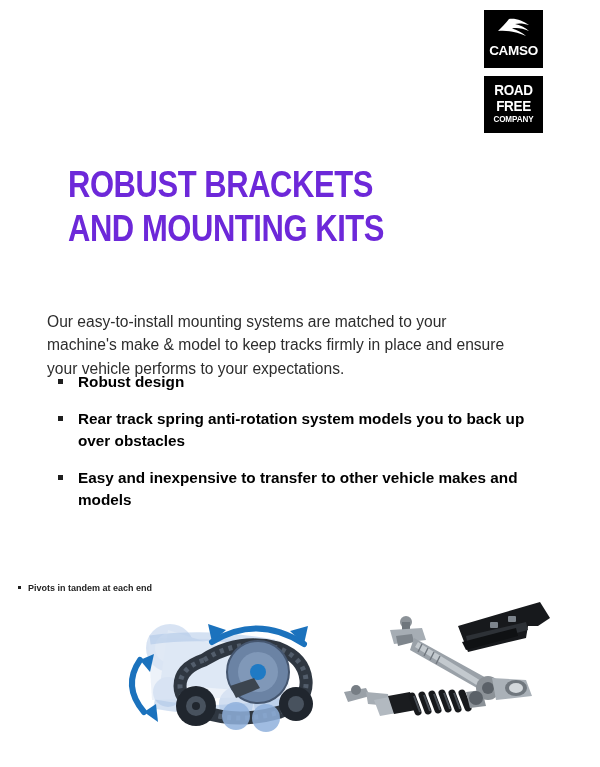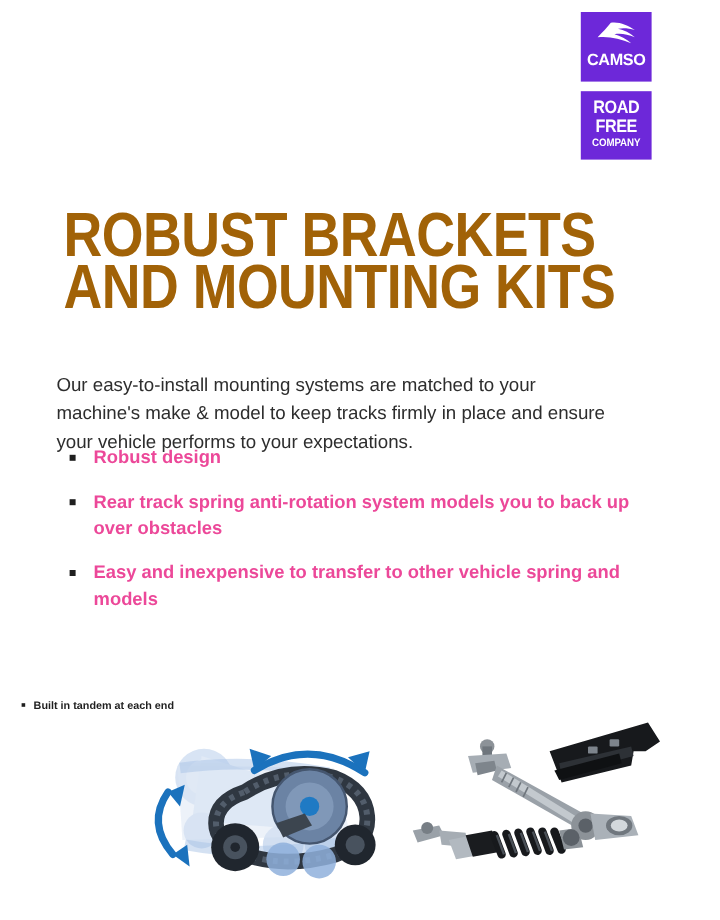--- a/index.html
+++ b/index.html
@@ -18,21 +18,21 @@
 
   
   .logo-stack {
     position: absolute;
     top: 10px;
     left: 484px;
     width: 60px;
   }
   .logo-box {
     width: 59px;
-    background: #6d28d9;
+    background: #000000;
     display: block;
     box-sizing: border-box;
   }
   .logo-camso {
     height: 58px;
     padding-top: 7px;
     text-align: center;
   }
   .camso-mark {
     display: block;
@@ -70,27 +70,27 @@
   .rf-3 {
     font-size: 9px;
     line-height: 11px;
     letter-spacing: -0.1px;
     margin-top: 1px;
   }
 
   
   .page-title {
     position: absolute;
-    left: 53px;
+    left: 68px;
     top: 139px;
     width: 460px;
-    color: #a16207;
+    color: #6d28d9;
     font-family: "Liberation Sans Narrow", "Liberation Sans", sans-serif;
     font-weight: bold;
-    font-size: 52px;
+    font-size: 36px;
     line-height: 44px;
     letter-spacing: -0.5px;
   }
   .page-title .tline {
     display: block;
     transform: scaleX(0.86);
     transform-origin: left center;
     white-space: nowrap;
   }
 
@@ -113,21 +113,21 @@
     top: 371px;
     width: 470px;
     margin: 0;
     padding: 0;
     list-style: none;
   }
   .feature-list li {
     position: relative;
     padding-left: 21px;
     margin-bottom: 15px;
-    color: #ec4899;
+    color: #000000;
     font-size: 15.3px;
     line-height: 22px;
     font-weight: bold;
   }
   .feature-list li .sq {
     position: absolute;
     left: 1px;
     top: 8px;
     width: 5px;
     height: 5px;
@@ -197,27 +197,27 @@
   <li>
     <span class="sq"></span>
     <span class="txt">Robust design</span>
   </li>
   <li>
     <span class="sq"></span>
     <span class="txt">Rear track spring anti-rotation system models you to back up over obstacles</span>
   </li>
   <li>
     <span class="sq"></span>
-    <span class="txt">Easy and inexpensive to transfer to other vehicle spring and models</span>
+    <span class="txt">Easy and inexpensive to transfer to other vehicle makes and models</span>
   </li>
 </ul>
 
 <div class="caption">
   <span class="sq"></span>
-  <span>Built in tandem at each end</span>
+  <span>Pivots in tandem at each end</span>
 </div>
 
 <div class="figure-area">
 
   <svg class="fig-track" width="230" height="135" viewBox="0 0 230 135">
 
     <g opacity="0.45">
       <ellipse cx="62" cy="48" rx="24" ry="24" fill="#a9c3e6"></ellipse>
       <ellipse cx="62" cy="48" rx="15" ry="15" fill="#c3d6ee"></ellipse>
       <path d="M60 30 L150 58 L156 92 L52 84 Z" fill="#bcd0ea"></path>

